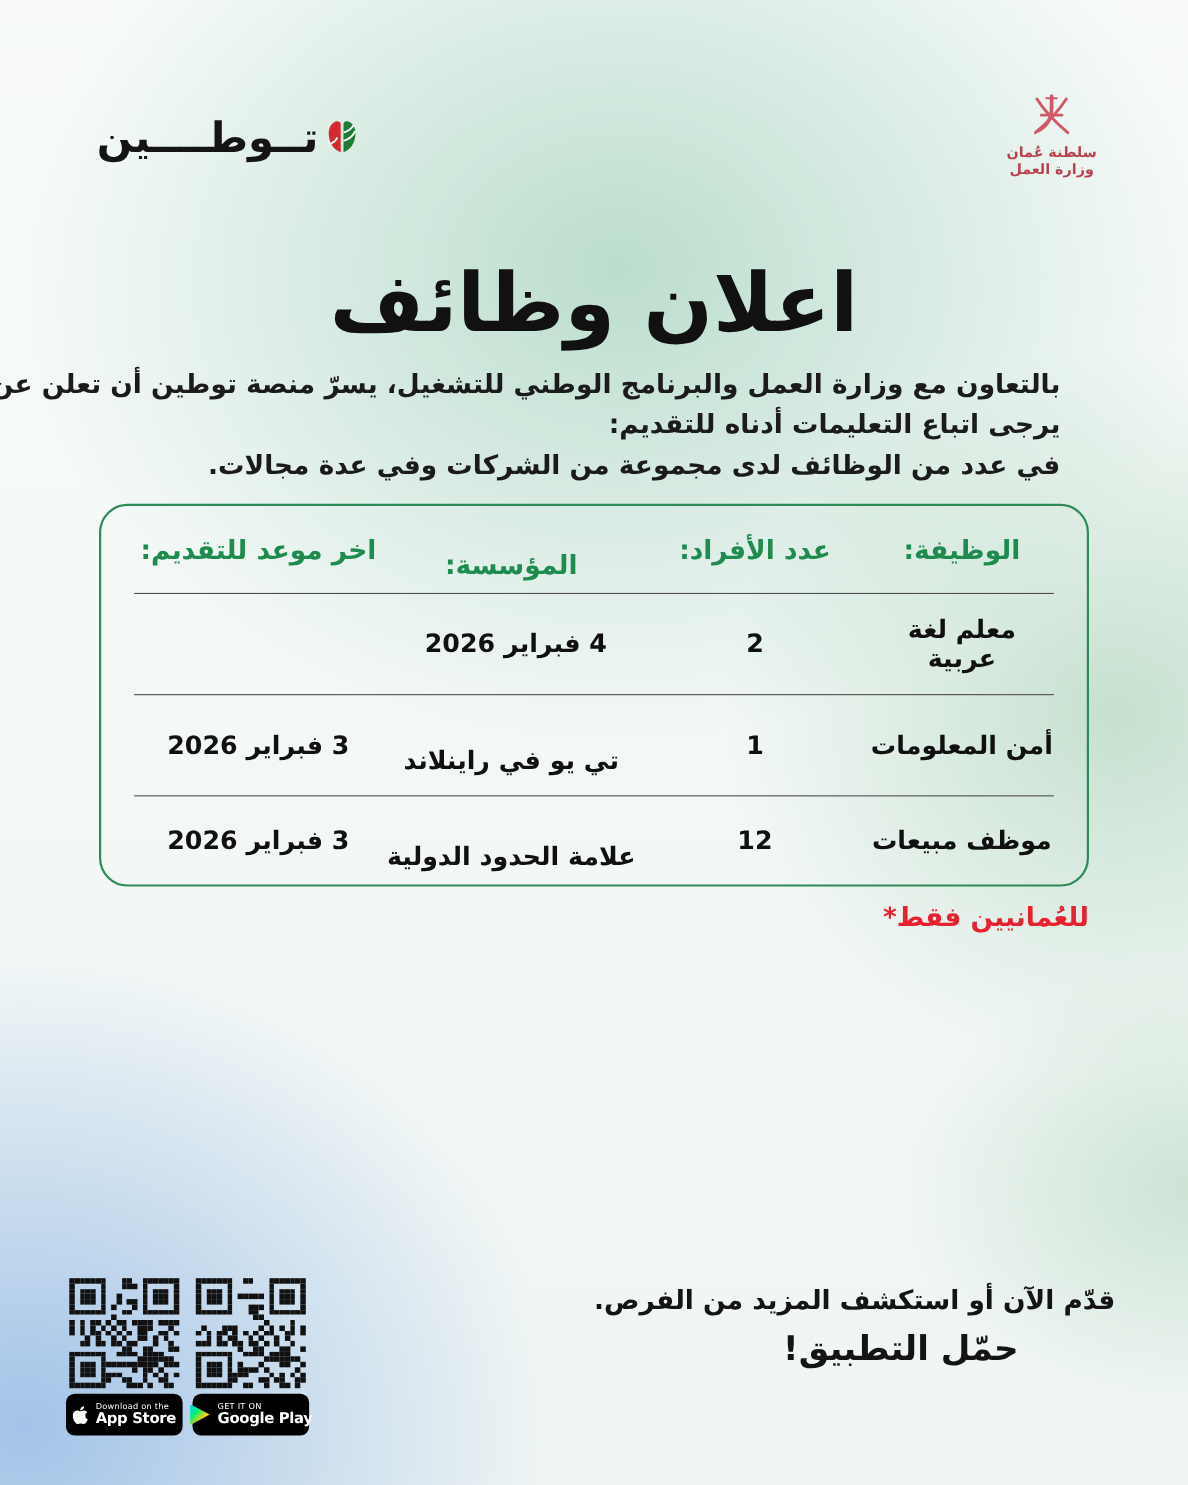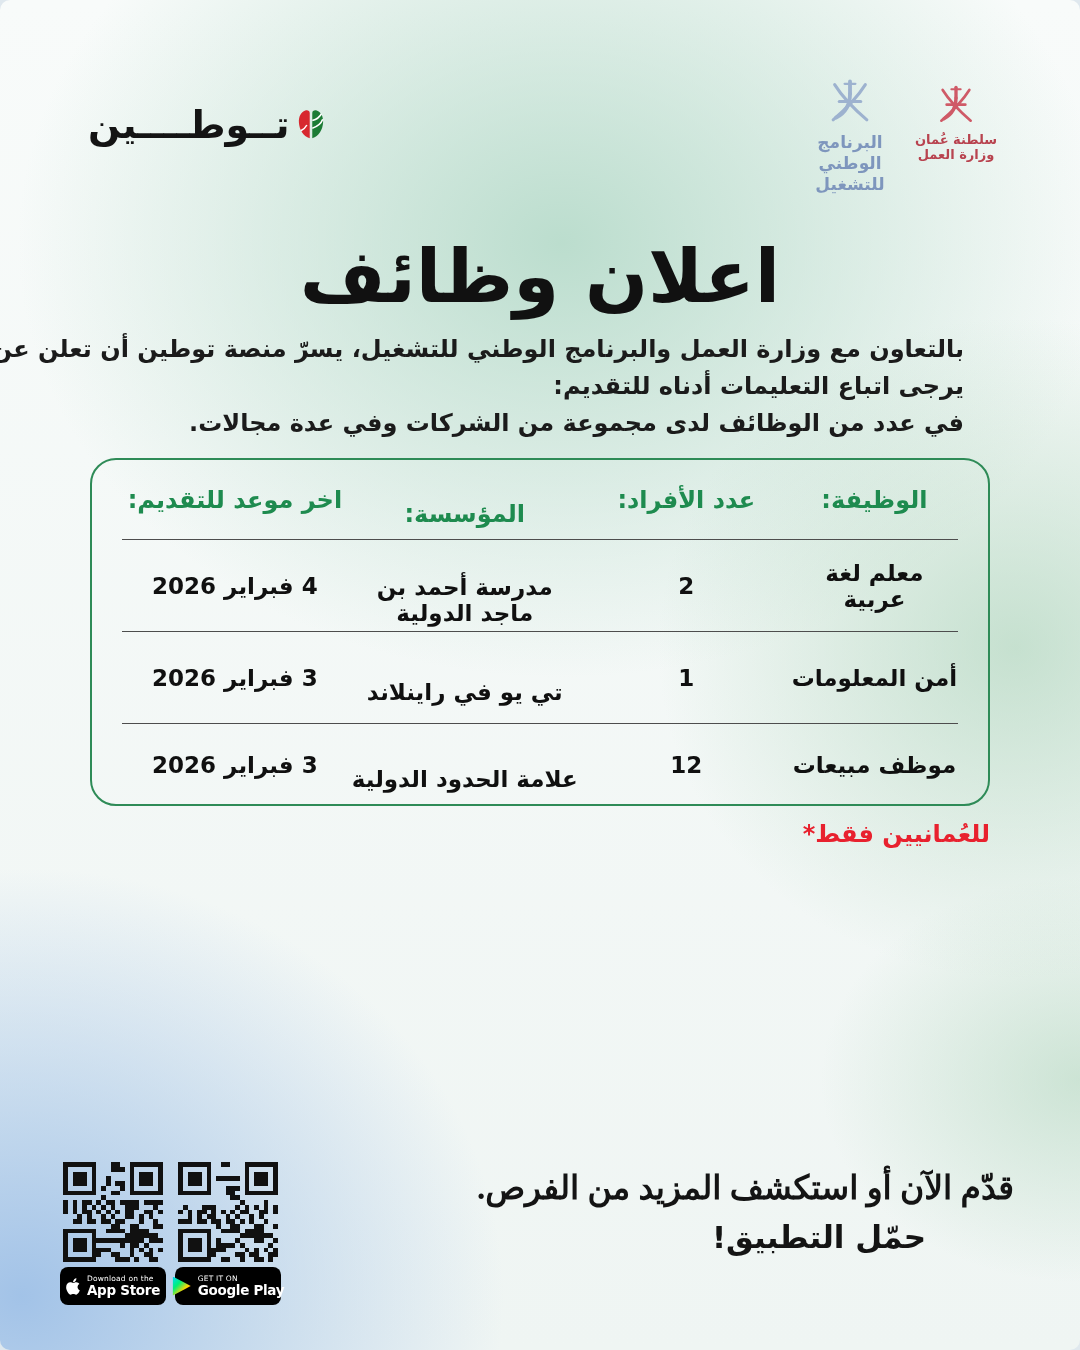--- a/index.html
+++ b/index.html
@@ -6,21 +6,20 @@
   *{box-sizing:border-box;}
   .canvas{
     position:relative;width:1080px;height:1350px;overflow:hidden;
     font-family:"DejaVu Sans",sans-serif;color:#171717;
     background:
       radial-gradient(ellipse 62% 44% at 2% 96%, rgba(158,192,231,0.95) 0%, rgba(158,192,231,0) 72%),
       radial-gradient(ellipse 46% 34% at 94% 48%, rgba(160,205,175,0.55) 0%, rgba(160,205,175,0) 72%),
       radial-gradient(ellipse 32% 20% at 100% 80%, rgba(168,209,181,0.5) 0%, rgba(168,209,181,0) 75%),
       radial-gradient(ellipse 72% 46% at 52% 18%, rgba(181,218,201,0.9) 0%, rgba(181,218,201,0) 70%),
       linear-gradient(180deg,#f8fbfa 0%,#eff5f3 100%);
-    border-radius: 10px;
   }
   
   .tawteen{position:absolute;left:88px;top:98px;height:54px;display:flex;direction:rtl;align-items:center;gap:7px;}
   .tawteen-icon{width:28px;height:36px;}
   .tawteen-text{font-size:38px;font-weight:800;color:#141414;letter-spacing:-1px;line-height:1;}
   .nep-logo{position:absolute;left:786px;top:78px;width:128px;text-align:center;color:#7e96bd;}
   .nep-emblem{width:46px;height:50px;color:#9db2cf;}
   .nep-t1{font-size:17px;font-weight:800;line-height:21px;}
   .nep-t2{font-size:17px;font-weight:800;line-height:21px;}
   .ministry-logo{position:absolute;left:900px;top:84px;width:112px;text-align:center;color:#b8434f;}
@@ -40,21 +39,21 @@
   .t-data{height:92px;font-size:23px;font-weight:700;color:#101010;}
   .t-last{border-bottom:none;height:82px;}
   .c{text-align:center;}
   .c-job{width:20%;}
   .c-count{width:25%;}
   .c-org{width:28%;margin-top:28px;}
   .c-date{width:27%;}
   .note{position:absolute;top:820px;right:90px;direction:rtl;font-size:24px;font-weight:800;color:#e8212e;}
   
   .cta{position:absolute;top:1168px;right:66px;width:600px;direction:rtl;text-align:right;color:#141414;}
-  .cta-line1{font-size:33px;font-weight:600;white-space:nowrap;font-family:Liberation Serif, serif;}
+  .cta-line1{font-size:24px;font-weight:600;white-space:nowrap;}
   .cta-line2{font-size:31px;font-weight:700;margin-top:12px;padding-right:88px;white-space:nowrap;}
   .qr{position:absolute;width:100px;height:100px;display:grid;
       grid-template-columns:repeat(21,1fr);grid-template-rows:repeat(21,1fr);}
   .qr-1{left:63px;top:1162px;}
   .qr-2{left:178px;top:1162px;}
   .qr .m{background:#111;}
   .badge{position:absolute;height:38px;width:106px;background:#000;border-radius:8px;
          display:flex;align-items:center;justify-content:center;gap:7px;color:#fff;padding:4px 6px;}
   .badge-1{left:60px;top:1267px;}
   .badge-2{left:175px;top:1267px;}
@@ -75,34 +74,20 @@
     <svg class="tawteen-icon" viewBox="0 0 44 50" aria-hidden="true">
       <path d="M20 6 C20 2.5 16.5 1 13 2.2 C6 4.6 2.5 12 3 21 C3.6 32 9.5 42.5 20 46 Z" fill="#d7282f"></path>
       <path d="M24 46 C34.5 42.5 40.4 32 41 21 C41.5 12 38 4.6 31 2.2 C27.5 1 24 2.5 24 6 Z" fill="#1c7c35"></path>
       <path d="M24 18 C31 16 36 12 38.5 7" stroke="#ffffff" stroke-width="2.6" fill="none"></path>
       <path d="M24 30 C32 27.5 38 22.5 40.5 16" stroke="#ffffff" stroke-width="2.6" fill="none"></path>
       <path d="M6 34 C10 32 13.5 29 15.5 25" stroke="#ffffff" stroke-width="2.4" fill="none"></path>
     </svg>
     <span class="tawteen-text">تــوطــــين</span>
   </div>
 
-  <div class="nep-logo">
-    <svg class="nep-emblem" viewBox="0 0 60 64" aria-hidden="true">
-      <g fill="none" stroke="currentColor" stroke-linecap="round">
-        <path d="M8 54 C22 42 40 24 50 8" stroke-width="4"></path>
-        <path d="M52 54 C38 42 20 24 10 8" stroke-width="4"></path>
-        <path d="M30 4 V20" stroke-width="5"></path>
-        <path d="M23 7 H37" stroke-width="3"></path>
-        <path d="M30 20 C30 34 24 45 12 51" stroke-width="5"></path>
-        <path d="M16 30 H44" stroke-width="4"></path>
-      </g>
-    </svg>
-    <div class="nep-t1">البرنامج الوطني</div>
-    <div class="nep-t2">للتشغيل</div>
-  </div>
 
   <div class="ministry-logo">
     <svg class="min-emblem" viewBox="0 0 60 64" aria-hidden="true">
       <g fill="none" stroke="currentColor" stroke-linecap="round">
         <path d="M8 54 C22 42 40 24 50 8" stroke-width="4"></path>
         <path d="M52 54 C38 42 20 24 10 8" stroke-width="4"></path>
         <path d="M30 4 V20" stroke-width="5"></path>
         <path d="M23 7 H37" stroke-width="3"></path>
         <path d="M30 20 C30 34 24 45 12 51" stroke-width="5"></path>
         <path d="M16 30 H44" stroke-width="4"></path>
@@ -123,21 +108,20 @@
   <div class="jobs-table">
     <div class="t-row t-head">
       <div class="c c-job">الوظيفة:</div>
       <div class="c c-count">عدد الأفراد:</div>
       <div class="c c-org">المؤسسة:</div>
       <div class="c c-date">اخر موعد للتقديم:</div>
     </div>
     <div class="t-row t-data">
       <div class="c c-job">معلم لغة عربية</div>
       <div class="c c-count">2</div>
-      <div class="c c-org">مدرسة أحمد بن ماجد الدولية</div>
       <div class="c c-date">4 فبراير 2026</div>
     </div>
     <div class="t-row t-data">
       <div class="c c-job">أمن المعلومات</div>
       <div class="c c-count">1</div>
       <div class="c c-org">تي يو في راينلاند</div>
       <div class="c c-date">3 فبراير 2026</div>
     </div>
     <div class="t-row t-data t-last">
       <div class="c c-job">موظف مبيعات</div>

